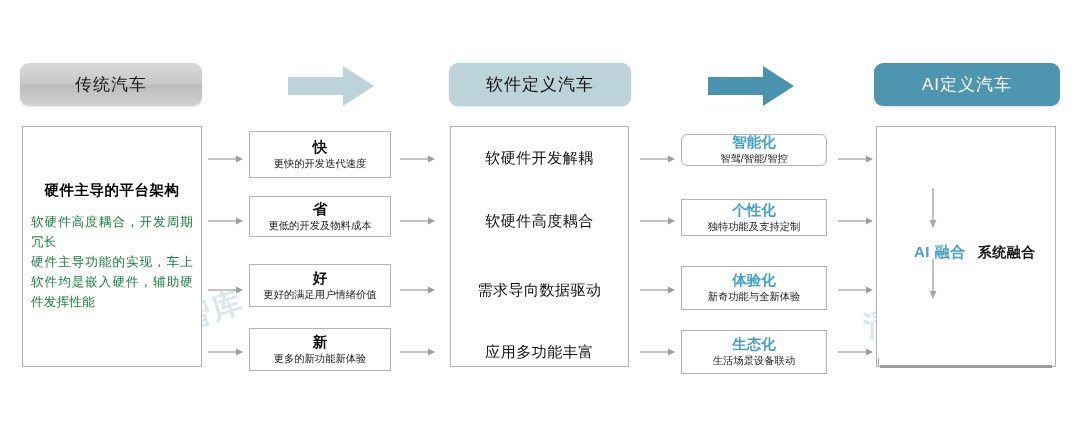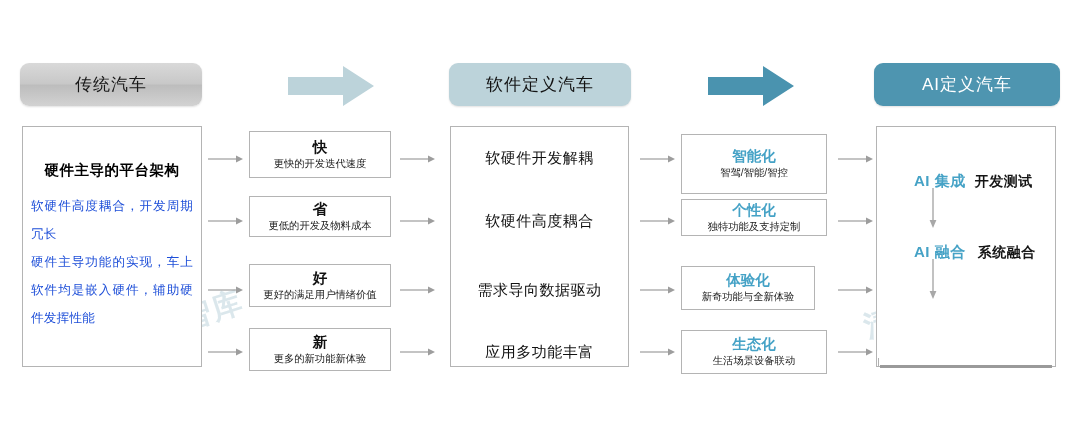--- a/index.html
+++ b/index.html
@@ -69,21 +69,21 @@
   .legacy-body{
     position:absolute;left:22px;top:126px;width:180px;height:241px;
     display:flex;flex-direction:column;justify-content:center;
     padding:0 9px;box-sizing:border-box;
   }
   .legacy-title{
     font-size:14.5px;font-weight:700;text-align:center;color:#000000;
     margin-bottom:12px;letter-spacing:.5px;
   }
   .legacy-para{
-    font-size:12.6px;line-height:28px;color:#1d4ed8;text-align:justify;
+    font-size:12.6px;line-height:20px;color:#15803d;text-align:justify;
     letter-spacing:.2px;
   }
 
   
   .fbox{
     position:absolute;background:#ffffff;border:1px solid #b4b4b4;
     box-sizing:border-box;display:flex;flex-direction:column;
     align-items:center;justify-content:center;
   }
   .fbox .ft{font-size:14.5px;font-weight:700;line-height:17px;color:#111;}
@@ -237,29 +237,29 @@
         <path d="M28 1.4 L35 5 L28 8.6 Z" fill="#9d9d9d"></path>
       </svg>
   </div>
   <div class="conn" style="left:640px;top:347px;">
     <svg viewBox="0 0 36 10">
         <path d="M0 5 H28" stroke="#9d9d9d" stroke-width="1.2" fill="none"></path>
         <path d="M28 1.4 L35 5 L28 8.6 Z" fill="#9d9d9d"></path>
       </svg>
   </div>
 
-  <div class="fbox teal" style="left:681px;top:134px;width:146px;height:60px;">
+  <div class="fbox teal" style="left:681px;top:134px;width:146px;height:32px;border-radius:6px;">
     <div class="ft">智能化</div>
     <div class="fs">智驾/智能/智控</div>
   </div>
   <div class="fbox teal" style="left:681px;top:199px;width:146px;height:37px;">
     <div class="ft">个性化</div>
     <div class="fs">独特功能及支持定制</div>
   </div>
-  <div class="fbox teal" style="left:681px;top:266px;width:134px;height:44px;">
+  <div class="fbox teal" style="left:681px;top:266px;width:146px;height:44px;">
     <div class="ft">体验化</div>
     <div class="fs">新奇功能与全新体验</div>
   </div>
   <div class="fbox teal" style="left:681px;top:330px;width:146px;height:44px;">
     <div class="ft">生态化</div>
     <div class="fs">生活场景设备联动</div>
   </div>
 
   <div class="conn" style="left:838px;top:154px;">
     <svg viewBox="0 0 36 10">
@@ -279,24 +279,20 @@
         <path d="M28 1.4 L35 5 L28 8.6 Z" fill="#9d9d9d"></path>
       </svg>
   </div>
   <div class="conn" style="left:838px;top:347px;">
     <svg viewBox="0 0 36 10">
         <path d="M0 5 H28" stroke="#9d9d9d" stroke-width="1.2" fill="none"></path>
         <path d="M28 1.4 L35 5 L28 8.6 Z" fill="#9d9d9d"></path>
       </svg>
   </div>
 
-  <div class="airow" style="left:914px;top:172px;">
-    <span class="ai-k">AI 集成</span>
-    <span class="ai-v">开发测试</span>
-  </div>
   <div class="aiarrow" style="left:928px;top:188px;">
     <svg viewBox="0 0 10 42">
         <path d="M5 0 V33" stroke="#a8a8a8" stroke-width="1.4" fill="none"></path>
         <path d="M1.6 32 L5 40 L8.4 32 Z" fill="#a8a8a8"></path>
       </svg>
   </div>
 
   <div class="airow" style="left:914px;top:243px;gap:12px;">
     <span class="ai-k">AI 融合</span>
     <span class="ai-v">系统融合</span>

